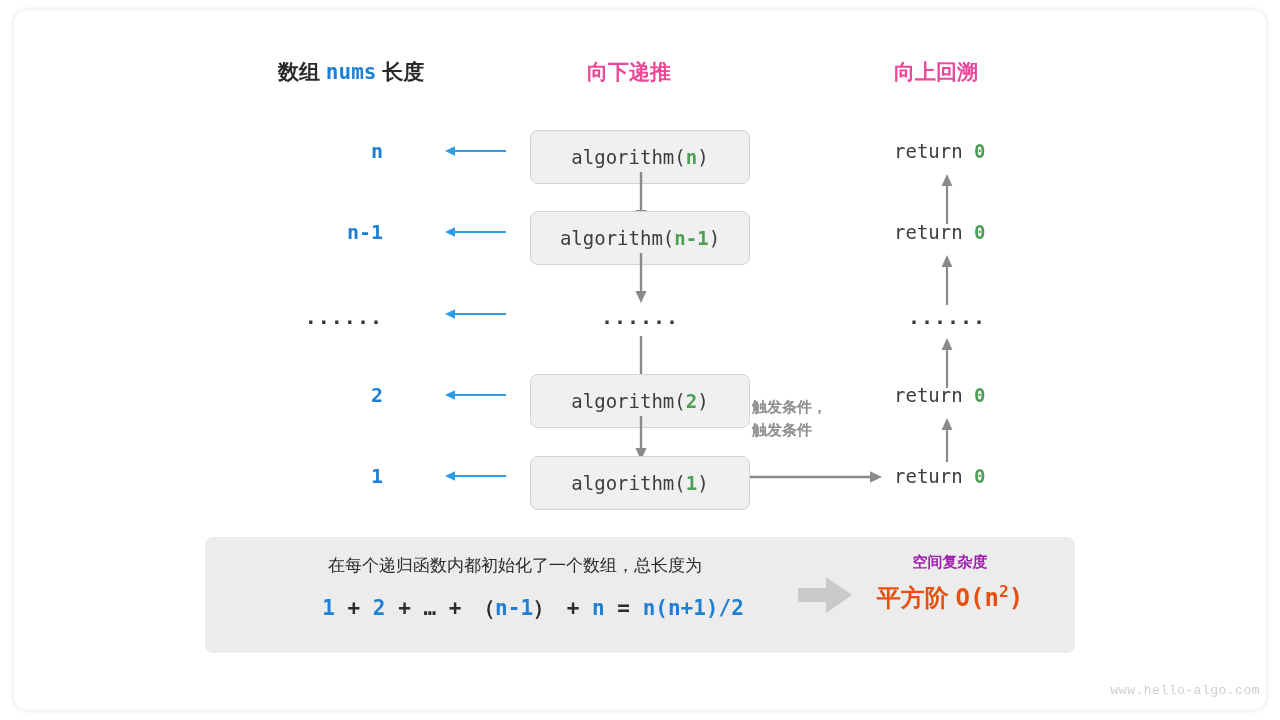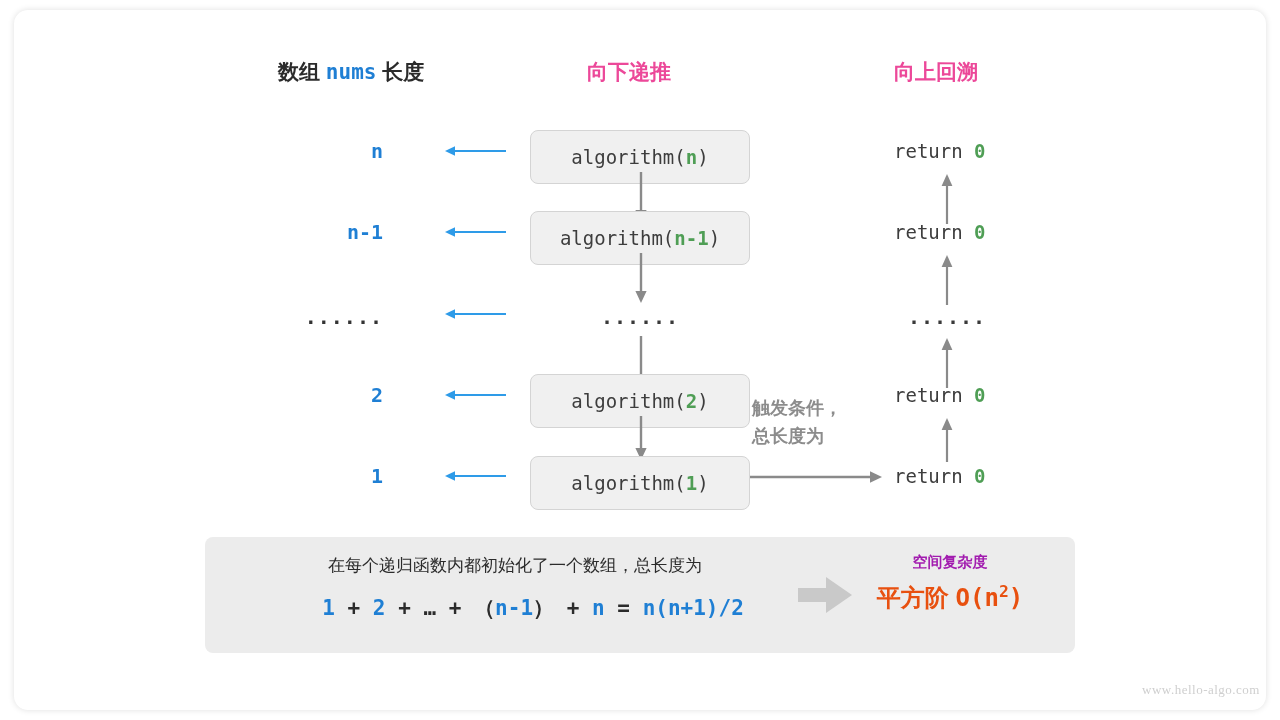--- a/index.html
+++ b/index.html
@@ -88,21 +88,21 @@
   .ret {
     font-family: "DejaVu Sans Mono", "Liberation Mono", monospace;
     font-size: 19px;
     color: #3d3d3d;
     white-space: nowrap;
   }
   .ret b { font-weight: bold; }
 
   
   .note {
-    font-size: 18px;
+    font-size: 15px;
     font-weight: bold;
     color: #8c8c8c;
     line-height: 1.55;
     white-space: nowrap;
   }
 
   
   .summary {
     box-sizing: border-box;
     position: absolute;
@@ -155,21 +155,21 @@
     color: #e8500f;
     white-space: nowrap;
   }
   .sum-right .t2 .mono { font-family: "DejaVu Sans Mono", "Liberation Mono", monospace; }
   sup { font-size: 0.68em; }
 
   .watermark {
     position: absolute;
     right: 42px;
     bottom: 22px;
-    font-family: Liberation Serif, serif;
+    font-family: Liberation Mono, monospace;
     font-size: 13px;
     color: #cfcfcf;
     letter-spacing: 0.5px;
     white-space: nowrap;
   }
   svg { display: block; }
 </style>
 </head>
 <body>
 
@@ -282,21 +282,21 @@
     <polygon points="11,44 5.4,32 16.6,32" fill="#8a8a8a"></polygon>
   </svg>
 
   <svg class="abs" style="left:936px; top:416px;" width="22" height="46">
     <line x1="11" y1="46" x2="11" y2="11" stroke="#8a8a8a" stroke-width="2.2"></line>
     <polygon points="11,2 5.6,14 16.4,14" fill="#8a8a8a"></polygon>
   </svg>
 
   <div class="abs note" style="left:752px; top:395px;">
     <div>触发条件，</div>
-    <div>总长度为</div>
+    <div>触发条件</div>
   </div>
 
   <div class="abs len-label" style="left:283px; top:464px; width:100px;">1</div>
 
   <svg class="abs" style="left:444px; top:465px;" width="64" height="22">
     <line x1="62" y1="11" x2="9" y2="11" stroke="#2e9be8" stroke-width="2.2"></line>
     <polygon points="1,11 11,6.2 11,15.8" fill="#2e9be8"></polygon>
   </svg>
 
   <div class="abs callbox" style="left:530px; top:456px;">

